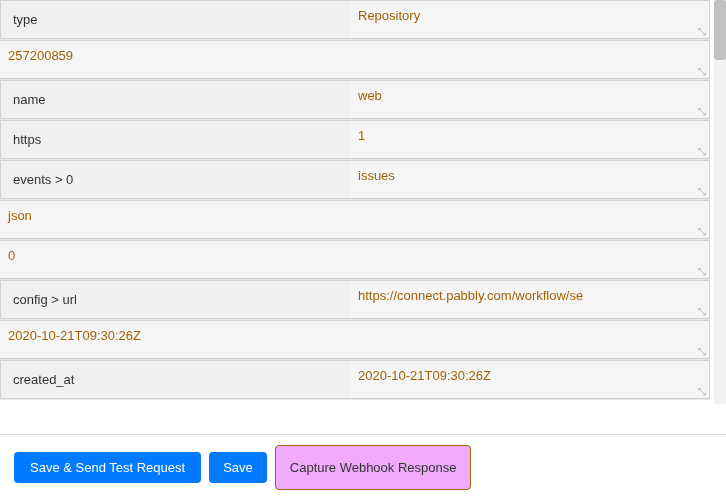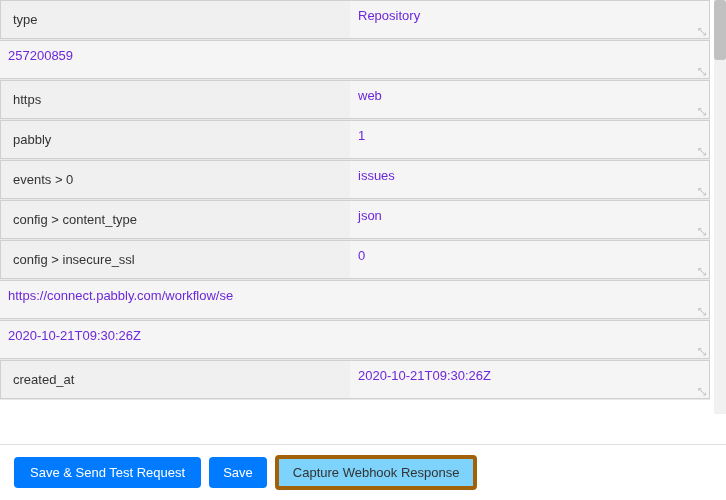--- a/index.html
+++ b/index.html
@@ -83,21 +83,21 @@
       position: relative;
       display: flex;
     }
 
     .field-value-wrap textarea {
       flex: 1;
       background: #f5f5f5;
       border: 1px solid #d0d0d0;
       border-left: none;
       padding: 6px 20px 6px 8px;
-      color: #6d28d9;
+      color: #a16207;
       font-size: 13px;
       resize: none;
       min-height: 38px;
       font-family: Arial, sans-serif;
       overflow: hidden;
     }
 
     .resize-handle {
       position: absolute;
       right: 2px;
@@ -136,24 +136,24 @@
       color: #fff;
       border: none;
       padding: 8px 14px;
       border-radius: 4px;
       cursor: pointer;
       font-size: 13px;
       font-weight: 500;
     }
 
     .btn-capture {
-      background: #7dd3fc;
+      background: #f0abfc;
       color: #333;
-      border: 4px solid #a16207;
-      padding: 6px 14px;
+      border: 1px solid #a16207;
+      padding: 14px 14px;
       border-radius: 4px;
       cursor: pointer;
       font-size: 13px;
       font-weight: 500;
     }
   </style>
 </head>
 <body>
 
 <div class="main-content">
@@ -166,55 +166,54 @@
           <span class="resize-handle">⤡</span>
         </div>
       </div>
       <div class="field-row">
         <div class="field-value-wrap">
           <textarea class="field-value" rows="1" style="">257200859</textarea>
           <span class="resize-handle">⤡</span>
         </div>
       </div>
       <div class="field-row">
+        <div class="field-label">name</div>
+        <div class="field-value-wrap">
+          <textarea class="field-value" rows="1" style="">web</textarea>
+          <span class="resize-handle">⤡</span>
+        </div>
+      </div>
+      <div class="field-row">
         <div class="field-label">https</div>
         <div class="field-value-wrap">
-          <textarea class="field-value" rows="1" style="">web</textarea>
-          <span class="resize-handle">⤡</span>
-        </div>
-      </div>
-      <div class="field-row">
-        <div class="field-label">pabbly</div>
-        <div class="field-value-wrap">
           <textarea class="field-value" rows="1" style="">1</textarea>
           <span class="resize-handle">⤡</span>
         </div>
       </div>
       <div class="field-row">
         <div class="field-label">events &gt; 0</div>
         <div class="field-value-wrap">
           <textarea class="field-value" rows="1" style="">issues</textarea>
           <span class="resize-handle">⤡</span>
         </div>
       </div>
       <div class="field-row">
-        <div class="field-label">config &gt; content_type</div>
         <div class="field-value-wrap">
           <textarea class="field-value" rows="1" style="">json</textarea>
           <span class="resize-handle">⤡</span>
         </div>
       </div>
       <div class="field-row">
-        <div class="field-label">config &gt; insecure_ssl</div>
         <div class="field-value-wrap">
           <textarea class="field-value" rows="1" style="">0</textarea>
           <span class="resize-handle">⤡</span>
         </div>
       </div>
       <div class="field-row">
+        <div class="field-label">config &gt; url</div>
         <div class="field-value-wrap">
           <textarea class="field-value" rows="1" style="">https://connect.pabbly.com/workflow/se</textarea>
           <span class="resize-handle">⤡</span>
         </div>
       </div>
       <div class="field-row">
         <div class="field-value-wrap">
           <textarea class="field-value" rows="1" style="">2020-10-21T09:30:26Z</textarea>
           <span class="resize-handle">⤡</span>
         </div>

